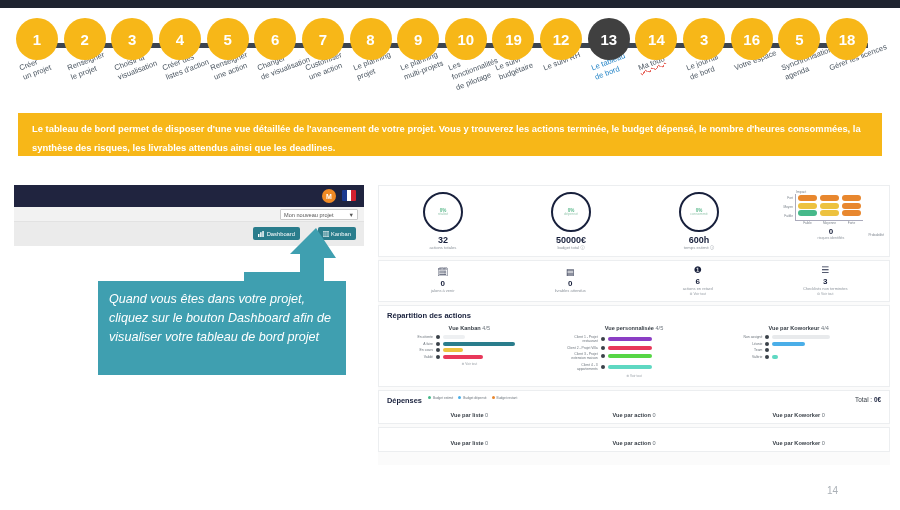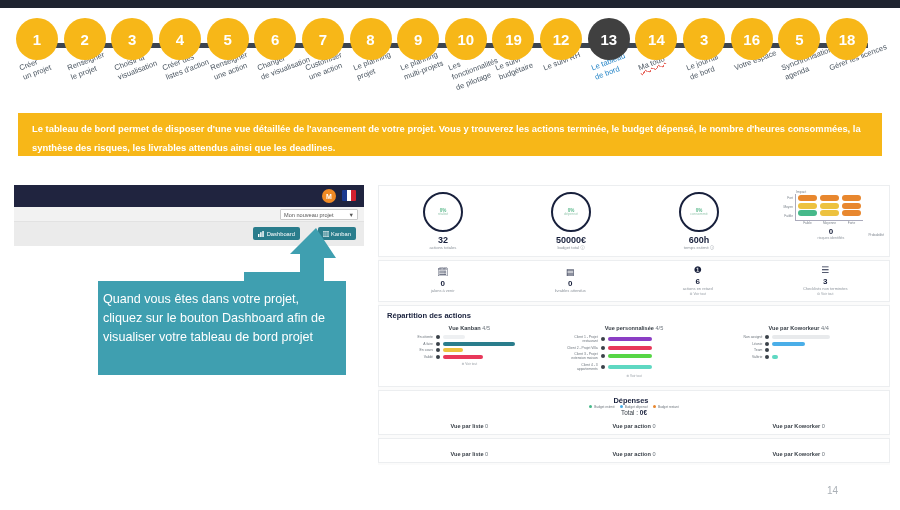--- a/index.html
+++ b/index.html
@@ -65,21 +65,22 @@
     padding:0 5px;
   }
   .btn-dash { right:64px; }
   .btn-kan { right:8px; }
   .bicon { width:6px; height:6px; display:block; }
 
   
   .callout {
     position:absolute; top:281px; left:98px; width:248px; height:94px;
     background:#3f9fb0; color:#ffffff; font-size:12.6px; line-height:1.52;
-    padding:9px 5px;
+    padding:9px 11px;
+    font-style:italic;
   }
   .arrow {
     position:absolute; left:238px; top:228px; width:98px; height:58px;
     z-index:3;
   }
 
   
   .dash { position:absolute; top:185px; left:378px; width:512px; height:280px; background:#fbfbfb; }
   .card { background:#ffffff; border:1px solid #eceef0; margin-bottom:3px; }
 
@@ -123,21 +124,21 @@
   .repcol { flex:1; }
   .repcol h4 { font-size:5.6px; font-weight:bold; color:#3a4149; text-align:center; margin-bottom:4px; }
   .repcol h4 span { font-weight:normal; color:#6c747c; }
   .brow { display:flex; align-items:center; gap:3px; margin-bottom:2.5px; padding-left:8px; }
   .blbl { font-size:3.4px; color:#6c747c; width:38px; text-align:right; }
   .bdot { width:4px; height:4px; border-radius:50%; background:#3a4149; flex:0 0 auto; }
   .bar { height:4px; border-radius:2px; }
   .seeall { font-size:3.2px; color:#9aa1a8; text-align:center; margin-top:3px; }
 
   .money { padding:5px 8px; }
-  .mhead { display:flex; align-items:center;flex-direction:column; }
+  .mhead { display:flex; align-items:flex-start; }
   .mtitle { font-size:7.4px; font-weight:bold; color:#18203c; margin-right:6px; }
   .mlegend { display:flex; gap:5px; flex:1; }
   .mleg { font-size:3.2px; color:#6c747c; display:flex; align-items:center; gap:2px; }
   .mleg i { width:3px; height:3px; border-radius:50%; display:block; }
   .mtotal { font-size:6.4px; color:#3a4149; }
   .mtotal b { color:#18203c; }
   .mviews { display:flex; margin-top:7px; }
   .mview { flex:1; text-align:center; font-size:5.6px; font-weight:bold; color:#3a4149; }
   .mview span { font-weight:normal; color:#6c747c; }
 

